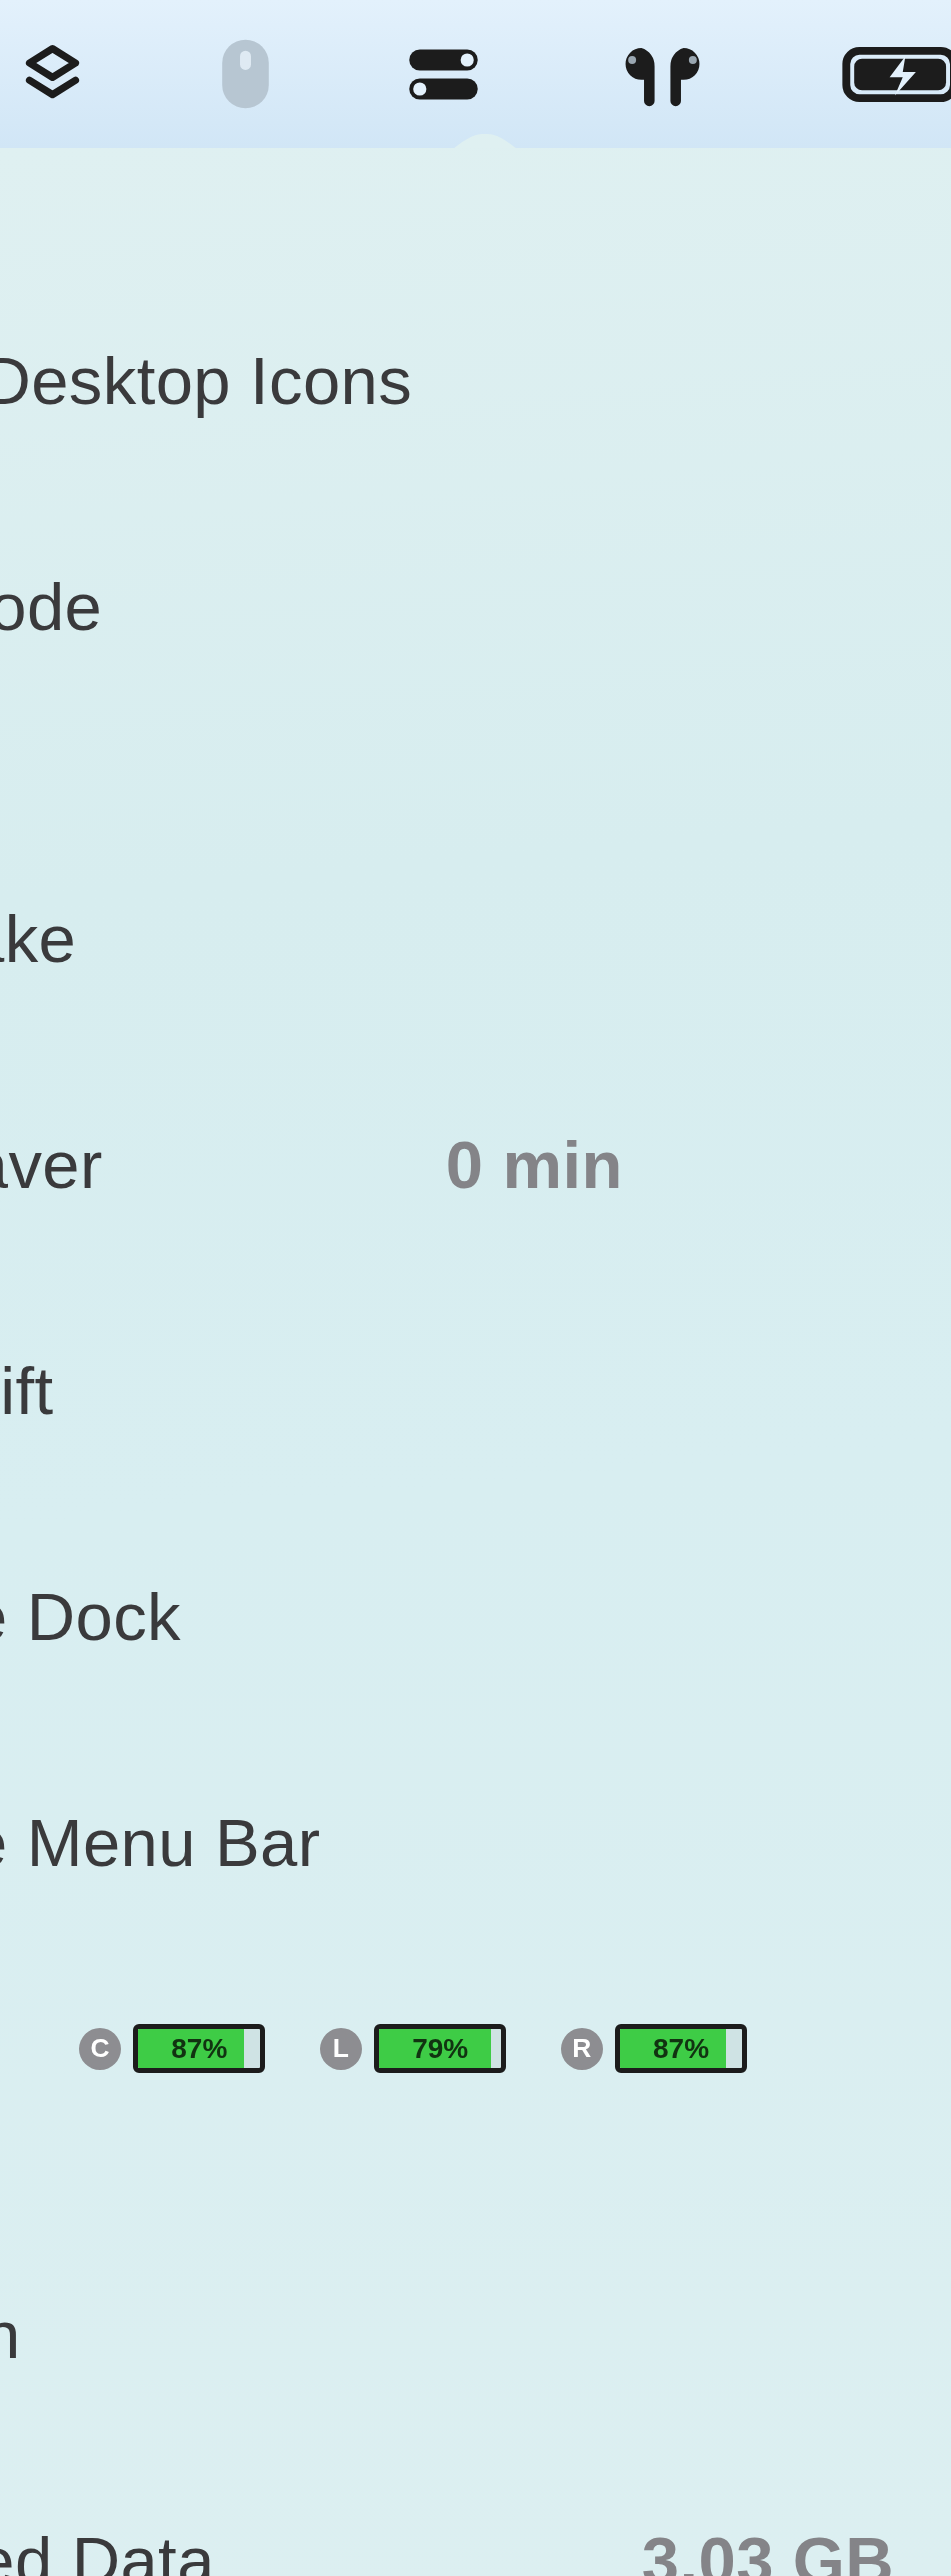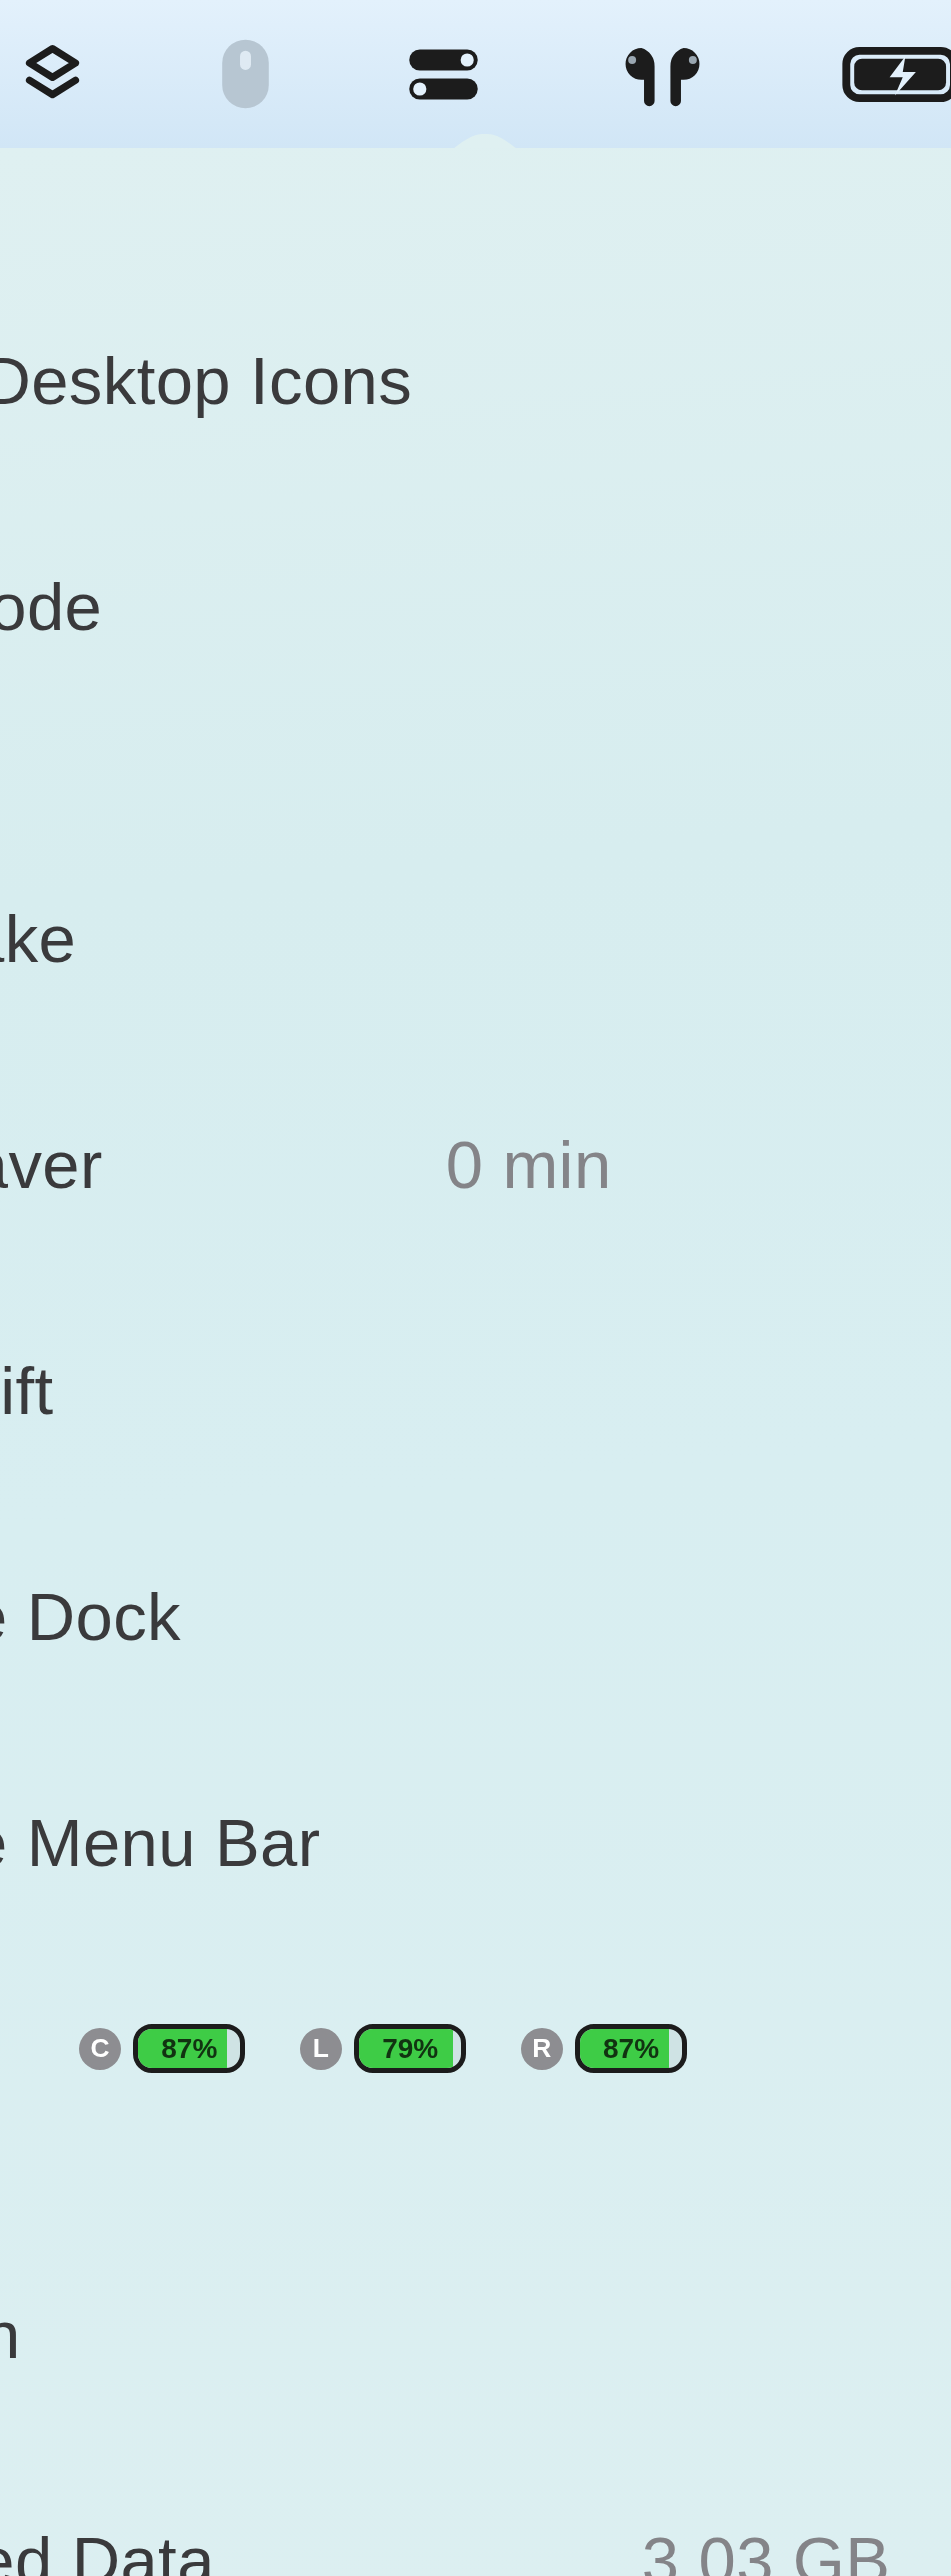--- a/index.html
+++ b/index.html
@@ -60,21 +60,21 @@
     font-size: 67px;
     font-weight: 400;
     color: #3a3a3c;
     letter-spacing: 0.4px;
     white-space: nowrap;
   }
   .item .label { flex: 0 0 auto; }
   .item .value {
     margin-left: 35px;
     color: #848488;
-    font-weight: 400;
+    font-weight: 700;
   }
 
   .gap-spacer { height: 106px; }
 
   
   .battery-row {
     display: flex;
     align-items: center;
     gap: 17.6px;
     padding-left: 79px;
@@ -94,24 +94,24 @@
     background: #8d8d91;
     color: #ffffff;
     font-size: 26.4px;
     font-weight: 700;
     display: flex;
     align-items: center;
     justify-content: center;
   }
   .batt-pill {
     position: relative;
-    width: 112px;
+    width: 132px;
     height: 49px;
     border: 5.3px solid #1c1c1c;
-    border-radius: 19px;
+    border-radius: 6px;
     background: #cfe3e4;
     overflow: hidden;
   }
   .batt-pill .fill {
     position: absolute;
     left: 0; top: 0; bottom: 0;
     background: #3ecc46;
   }
   .batt-pill .pct {
     position: absolute;

